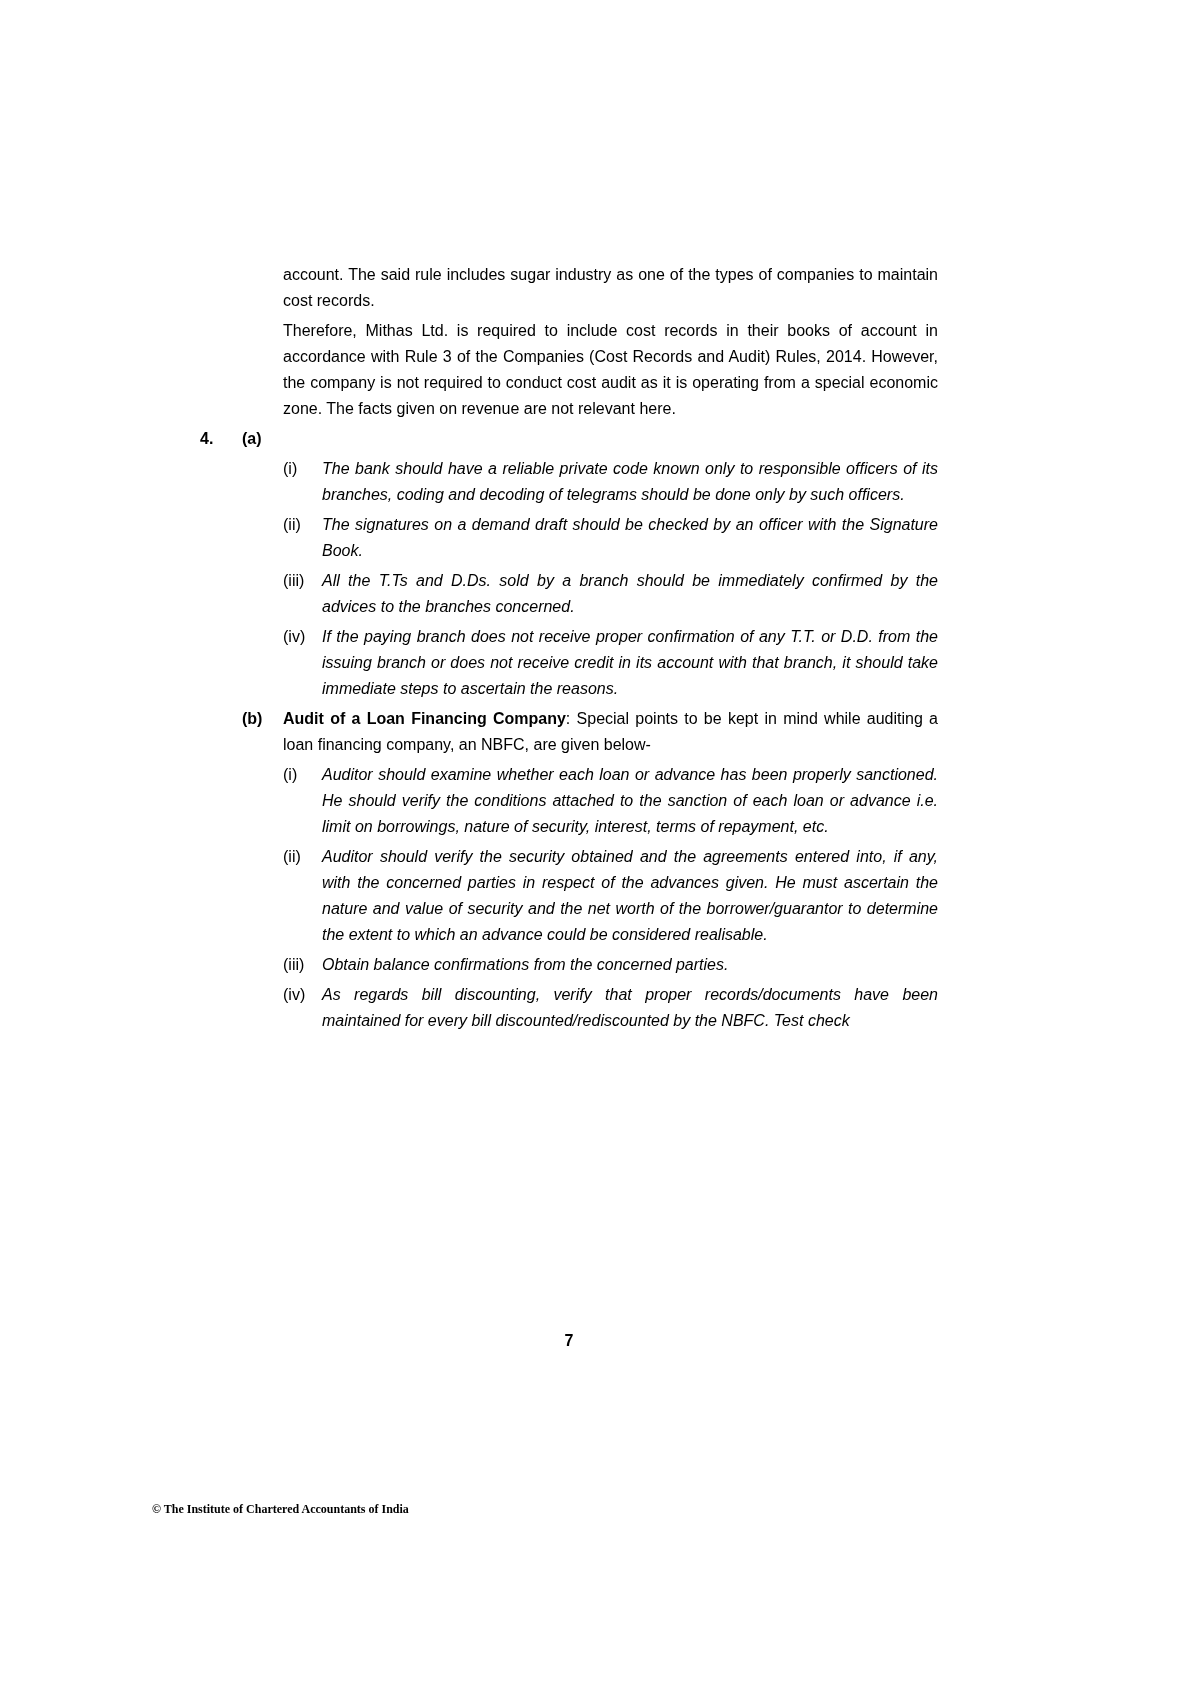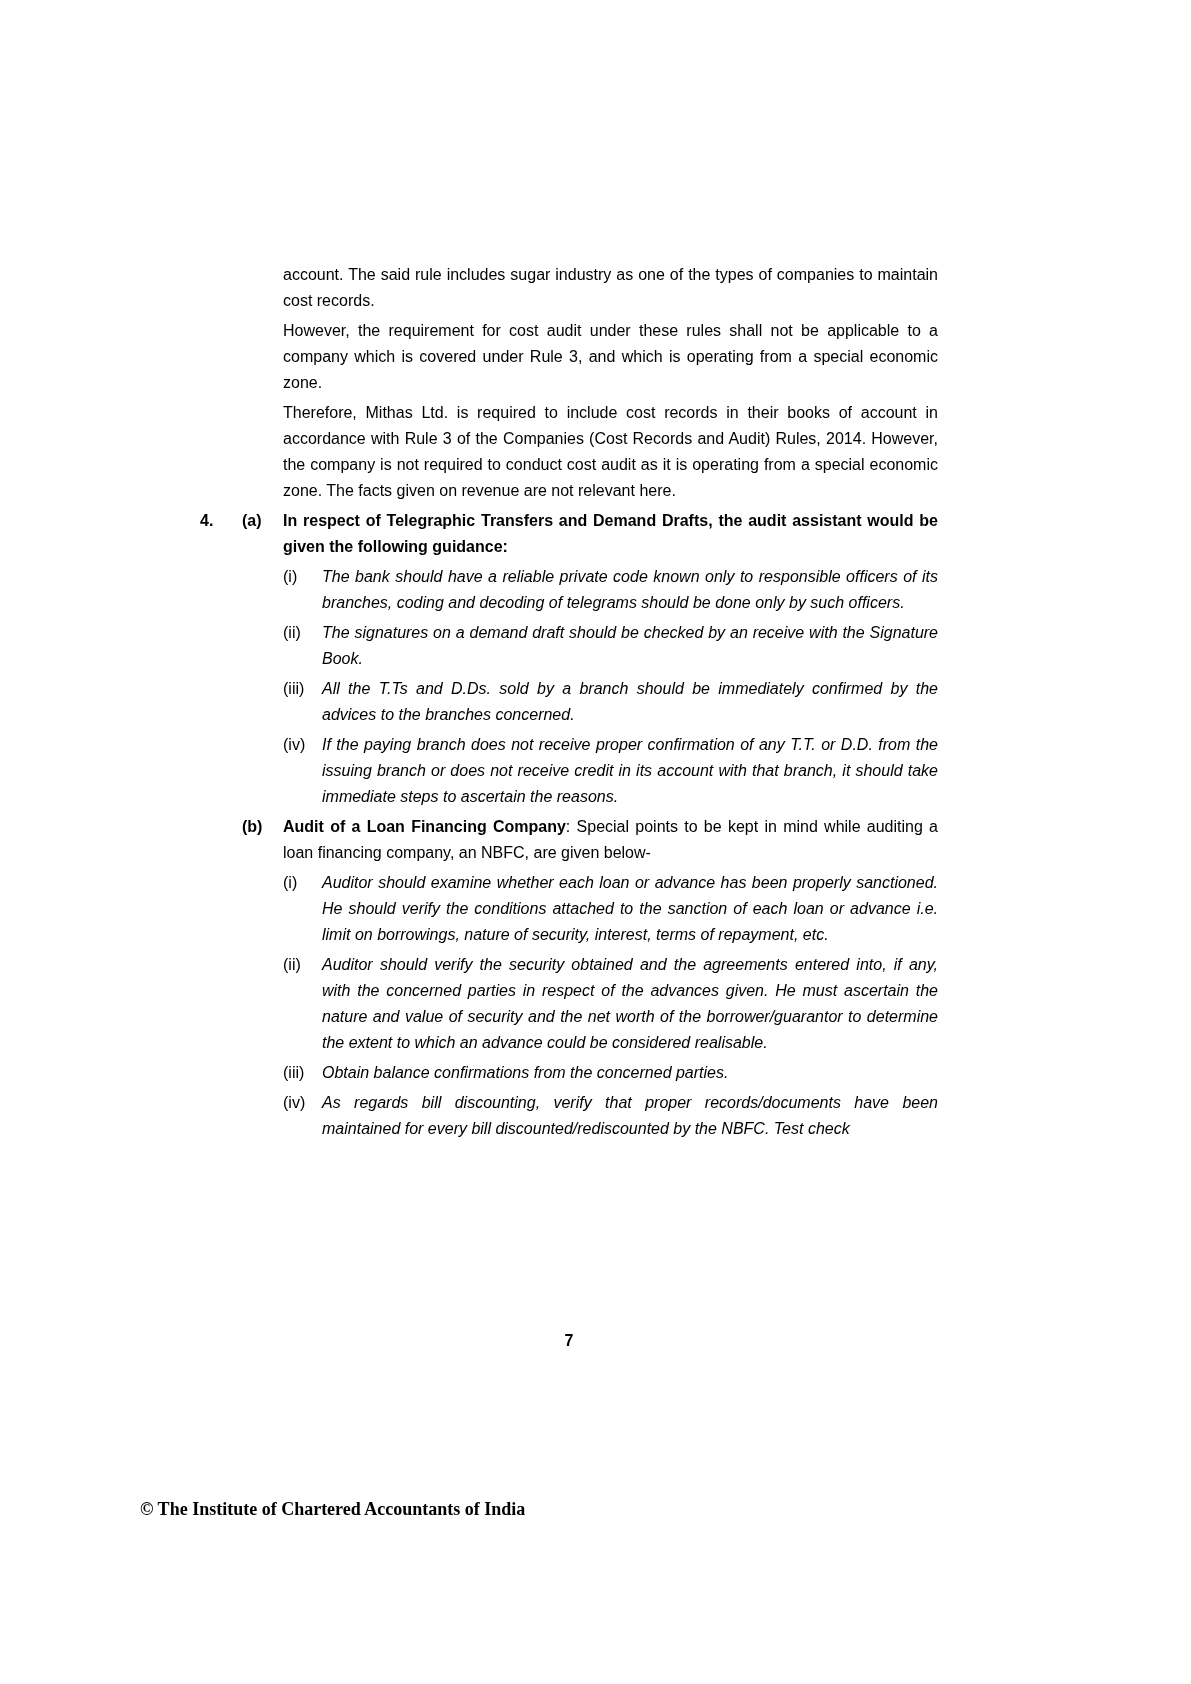--- a/index.html
+++ b/index.html
@@ -64,51 +64,49 @@
   .pagenum {
     position: absolute;
     left: 200px;
     top: 1328px;
     width: 738px;
     text-align: center;
     font-weight: bold;
   }
   .footer {
     position: absolute;
-    left: 140px;
+    left: 152px;
     top: 1496px;
     font-family: "Liberation Serif", serif;
     font-weight: bold;
-    font-size: 18px;
+    font-size: 12px;
   }
   strong { font-weight: bold; }
 </style>
 </head>
 <body>
 
 <div class="page">
   <main class="content">
 
     <p class="para">account. The said rule includes sugar industry as one of the types of companies to maintain cost records.</p>
-    <p class="para">However, the requirement for cost audit under these rules shall not be applicable to a company which is covered under Rule 3, and which is operating from a special economic zone.</p>
     <p class="para">Therefore, Mithas Ltd. is required to include cost records in their books of account in accordance with Rule 3 of the Companies (Cost Records and Audit) Rules, 2014. However, the company is not required to conduct cost audit as it is operating from a special economic zone. The facts given on revenue are not relevant here.</p>
 
     <div class="qrow">
       <span class="qnum">4.</span>
       <span class="qletter">(a)</span>
-      <p class="qbody bold">In respect of Telegraphic Transfers and Demand Drafts, the audit assistant would be given the following guidance:</p>
     </div>
 
     <div class="subitem">
       <span class="smarker">(i)</span>
       <p class="stext">The bank should have a reliable private code known only to responsible officers of its branches, coding and decoding of telegrams should be done only by such officers.</p>
     </div>
     <div class="subitem">
       <span class="smarker">(ii)</span>
-      <p class="stext">The signatures on a demand draft should be checked by an receive with the Signature Book.</p>
+      <p class="stext">The signatures on a demand draft should be checked by an officer with the Signature Book.</p>
     </div>
     <div class="subitem">
       <span class="smarker">(iii)</span>
       <p class="stext">All the T.Ts and D.Ds. sold by a branch should be immediately confirmed by the advices to the branches concerned.</p>
     </div>
     <div class="subitem">
       <span class="smarker">(iv)</span>
       <p class="stext">If the paying branch does not receive proper confirmation of any T.T. or D.D. from the issuing branch or does not receive credit in its account with that branch, it should take immediate steps to ascertain the reasons.</p>
     </div>
 

